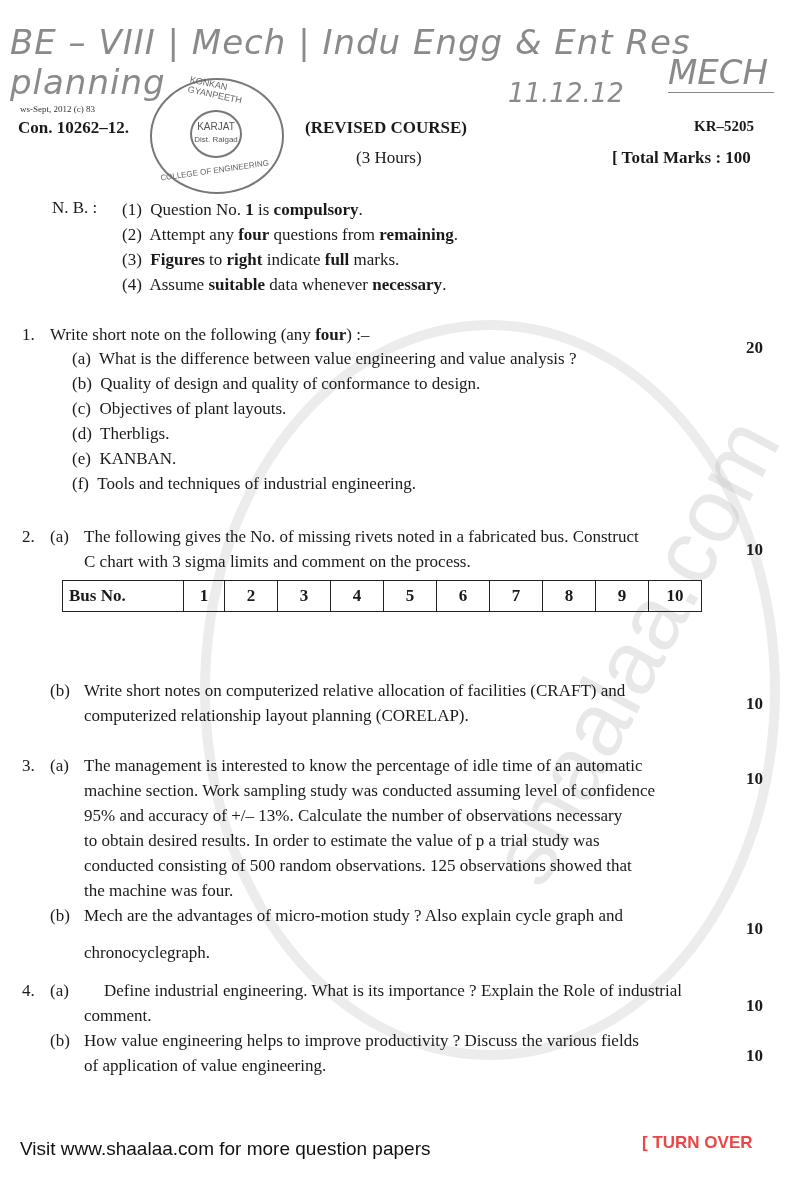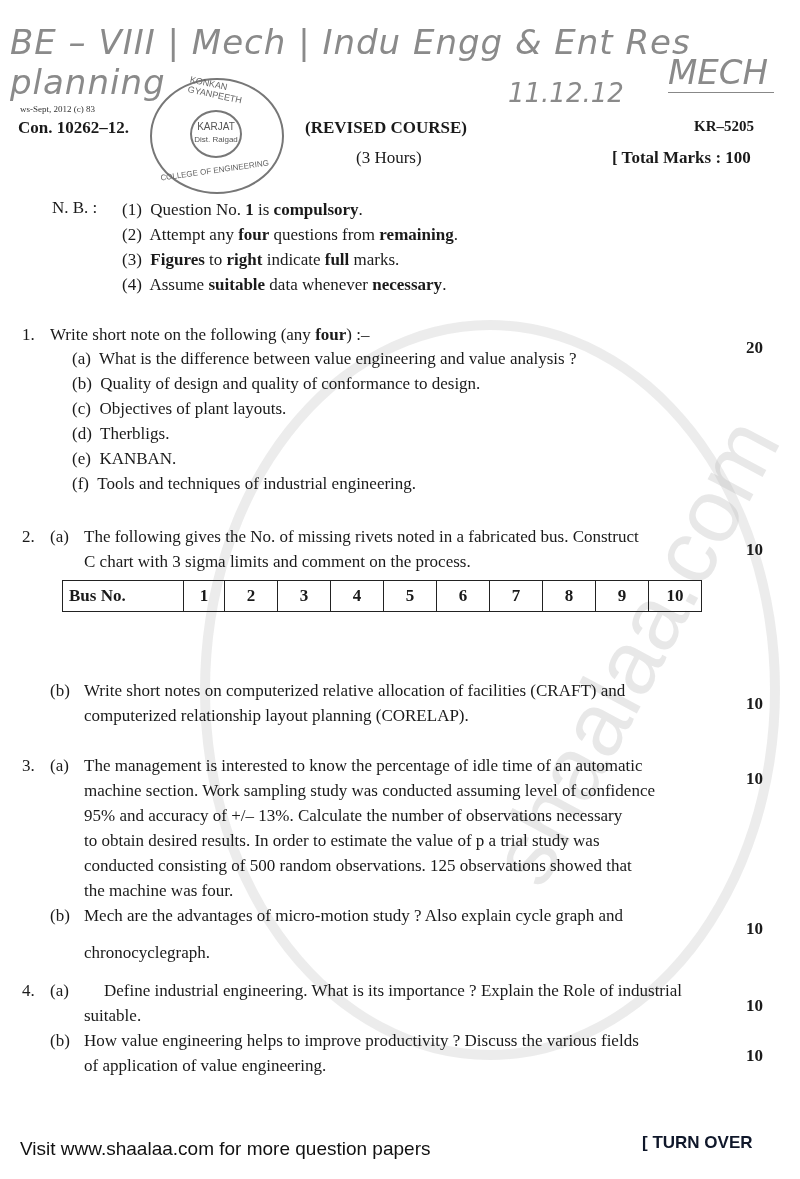--- a/index.html
+++ b/index.html
@@ -12,21 +12,21 @@
   .seal-inner{position:absolute;left:38px;top:30px;width:52px;height:48px;border:2px solid #777;border-radius:50%;font-family:"Liberation Sans",sans-serif;font-size:10px;color:#555;text-align:center;line-height:13px;padding-top:8px;box-sizing:border-box;}
   .seal-ring{position:absolute;font-family:"Liberation Sans",sans-serif;font-size:9px;color:#666;}
   .b{font-weight:bold;}
   .q{position:absolute;font-size:17px;line-height:25px;}
   .marks{position:absolute;left:746px;font-weight:bold;font-size:17px;margin-top:12px;}
   table.rivets{position:absolute;left:62px;top:580px;border-collapse:collapse;font-size:17px;}
   table.rivets td{border:1.5px solid #222;padding:0 6px;text-align:center;height:30px;}
   table.rivets td.lbl{text-align:left;font-weight:bold;width:108px;}
   table.rivets tr.hd td.num{font-weight:bold;}
   .footer{position:absolute;top:1138px;left:20px;font-family:"Liberation Sans",sans-serif;font-size:19px;color:#111;}
-  .turn{position:absolute;top:1133px;left:642px;font-family:"Liberation Sans",sans-serif;font-size:17px;font-weight:bold;color:#0f172a;}
+  .turn{position:absolute;top:1133px;left:642px;font-family:"Liberation Sans",sans-serif;font-size:17px;font-weight:bold;color:#ef4444;}
 </style>
 </head>
 <body>
 
 <div class="watermark-circle"></div>
 <div class="watermark-text">shaalaa.com</div>
 
 <div class="abs hand" style="left:10px;top:22px;font-size:34px;letter-spacing:1px;">BE – VIII | Mech | Indu Engg &amp; Ent Res planning</div>
 <div class="abs hand" style="left:668px;top:52px;font-size:34px;border-bottom:1.5px solid #888;padding-right:6px;">MECH</div>
 <div class="abs hand" style="left:508px;top:78px;font-size:26px;">11.12.12</div>
@@ -125,21 +125,21 @@
   <div class="q" style="left:50px;top:903px;">(b)</div>
   <div class="q" style="left:84px;top:903px;">Mech are the advantages of micro-motion study ? Also explain cycle graph and</div>
   <div class="q" style="left:84px;top:928px;margin-top:12px;">chronocyclegraph.</div>
   <div class="marks" style="top:907px;">10</div>
 </div>
 
 <div>
   <div class="q" style="left:22px;top:978px;">4.</div>
   <div class="q" style="left:50px;top:978px;">(a)</div>
   <div class="q" style="left:84px;top:978px;margin-left:20px;">Define industrial engineering. What is its importance ? Explain the Role of industrial</div>
-  <div class="q" style="left:84px;top:1003px;">suitable.</div>
+  <div class="q" style="left:84px;top:1003px;">comment.</div>
   <div class="marks" style="top:984px;">10</div>
 
   <div class="q" style="left:50px;top:1028px;">(b)</div>
   <div class="q" style="left:84px;top:1028px;">How value engineering helps to improve productivity ? Discuss the various fields</div>
   <div class="q" style="left:84px;top:1053px;">of application of value engineering.</div>
   <div class="marks" style="top:1034px;">10</div>
 </div>
 
 <div class="footer">Visit www.shaalaa.com for more question papers</div>
 <div class="turn">[ TURN OVER</div>

